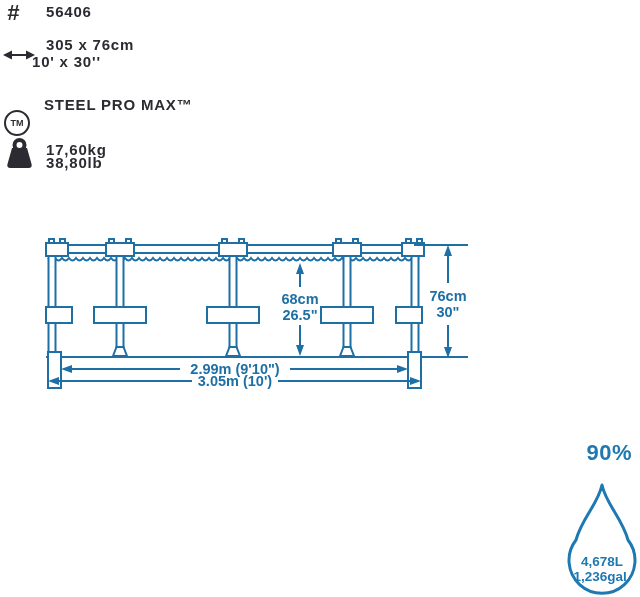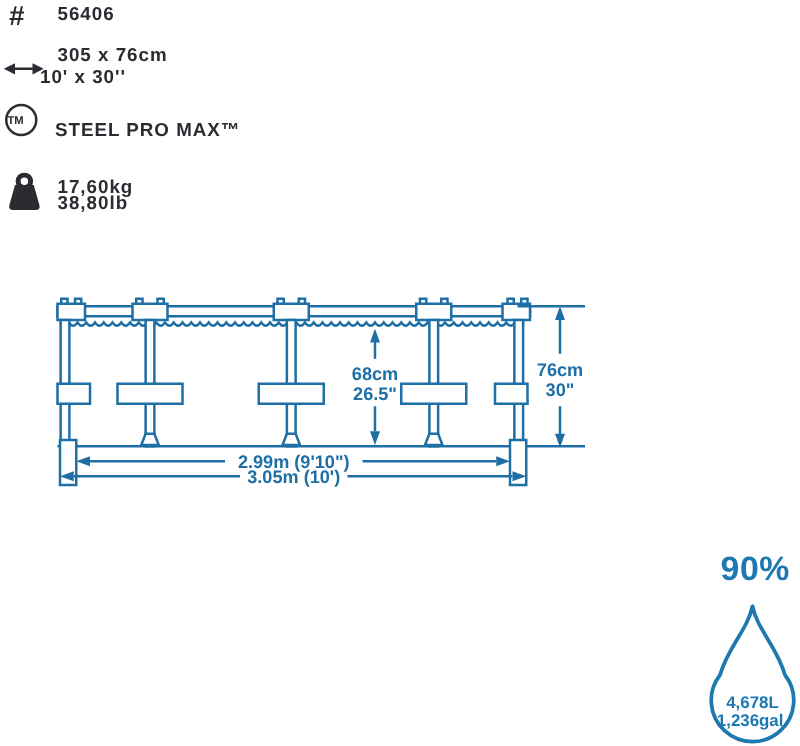--- a/index.html
+++ b/index.html
@@ -12,35 +12,35 @@
   
   .spec-text{
     color:#2b2b31;font-size:15px;font-weight:bold;letter-spacing:.8px;
     line-height:17px;white-space:pre;
   }
   .hash-glyph{
     position:absolute;left:7px;top:-3px;color:#2b2b31;
     font-size:22px;font-weight:bold;font-style:italic;letter-spacing:0;
   }
   .tm-circle{
-    position:absolute;left:4px;top:83px;width:22px;height:22px;
+    position:absolute;left:4px;top:110px;width:22px;height:22px;
     border:2.5px solid #2b2b31;border-radius:50%;
-    display:flex;align-items:center;justify-content:flex-start;
+    display:flex;align-items:center;justify-content:center;
     color:#2b2b31;font-size:9px;font-weight:bold;letter-spacing:0;
   }
   
   .diagram{left:30px;top:225px;}
   .dim-text{
     fill:#1d6fa5;font-family:"Liberation Sans",sans-serif;
     font-size:14.5px;font-weight:bold;
   }
   
   .fill-percent{
     position:absolute;top:440px;right:8px;color:#1e79b2;
-    font-size:27px;font-weight:bold;letter-spacing:.5px;
+    font-size:22px;font-weight:bold;letter-spacing:.5px;
   }
   .drop-label{
     fill:#1e79b2;font-family:"Liberation Sans",sans-serif;
     font-size:13.5px;font-weight:bold;
   }
 </style>
 </head>
 <body>
 
 <div>

